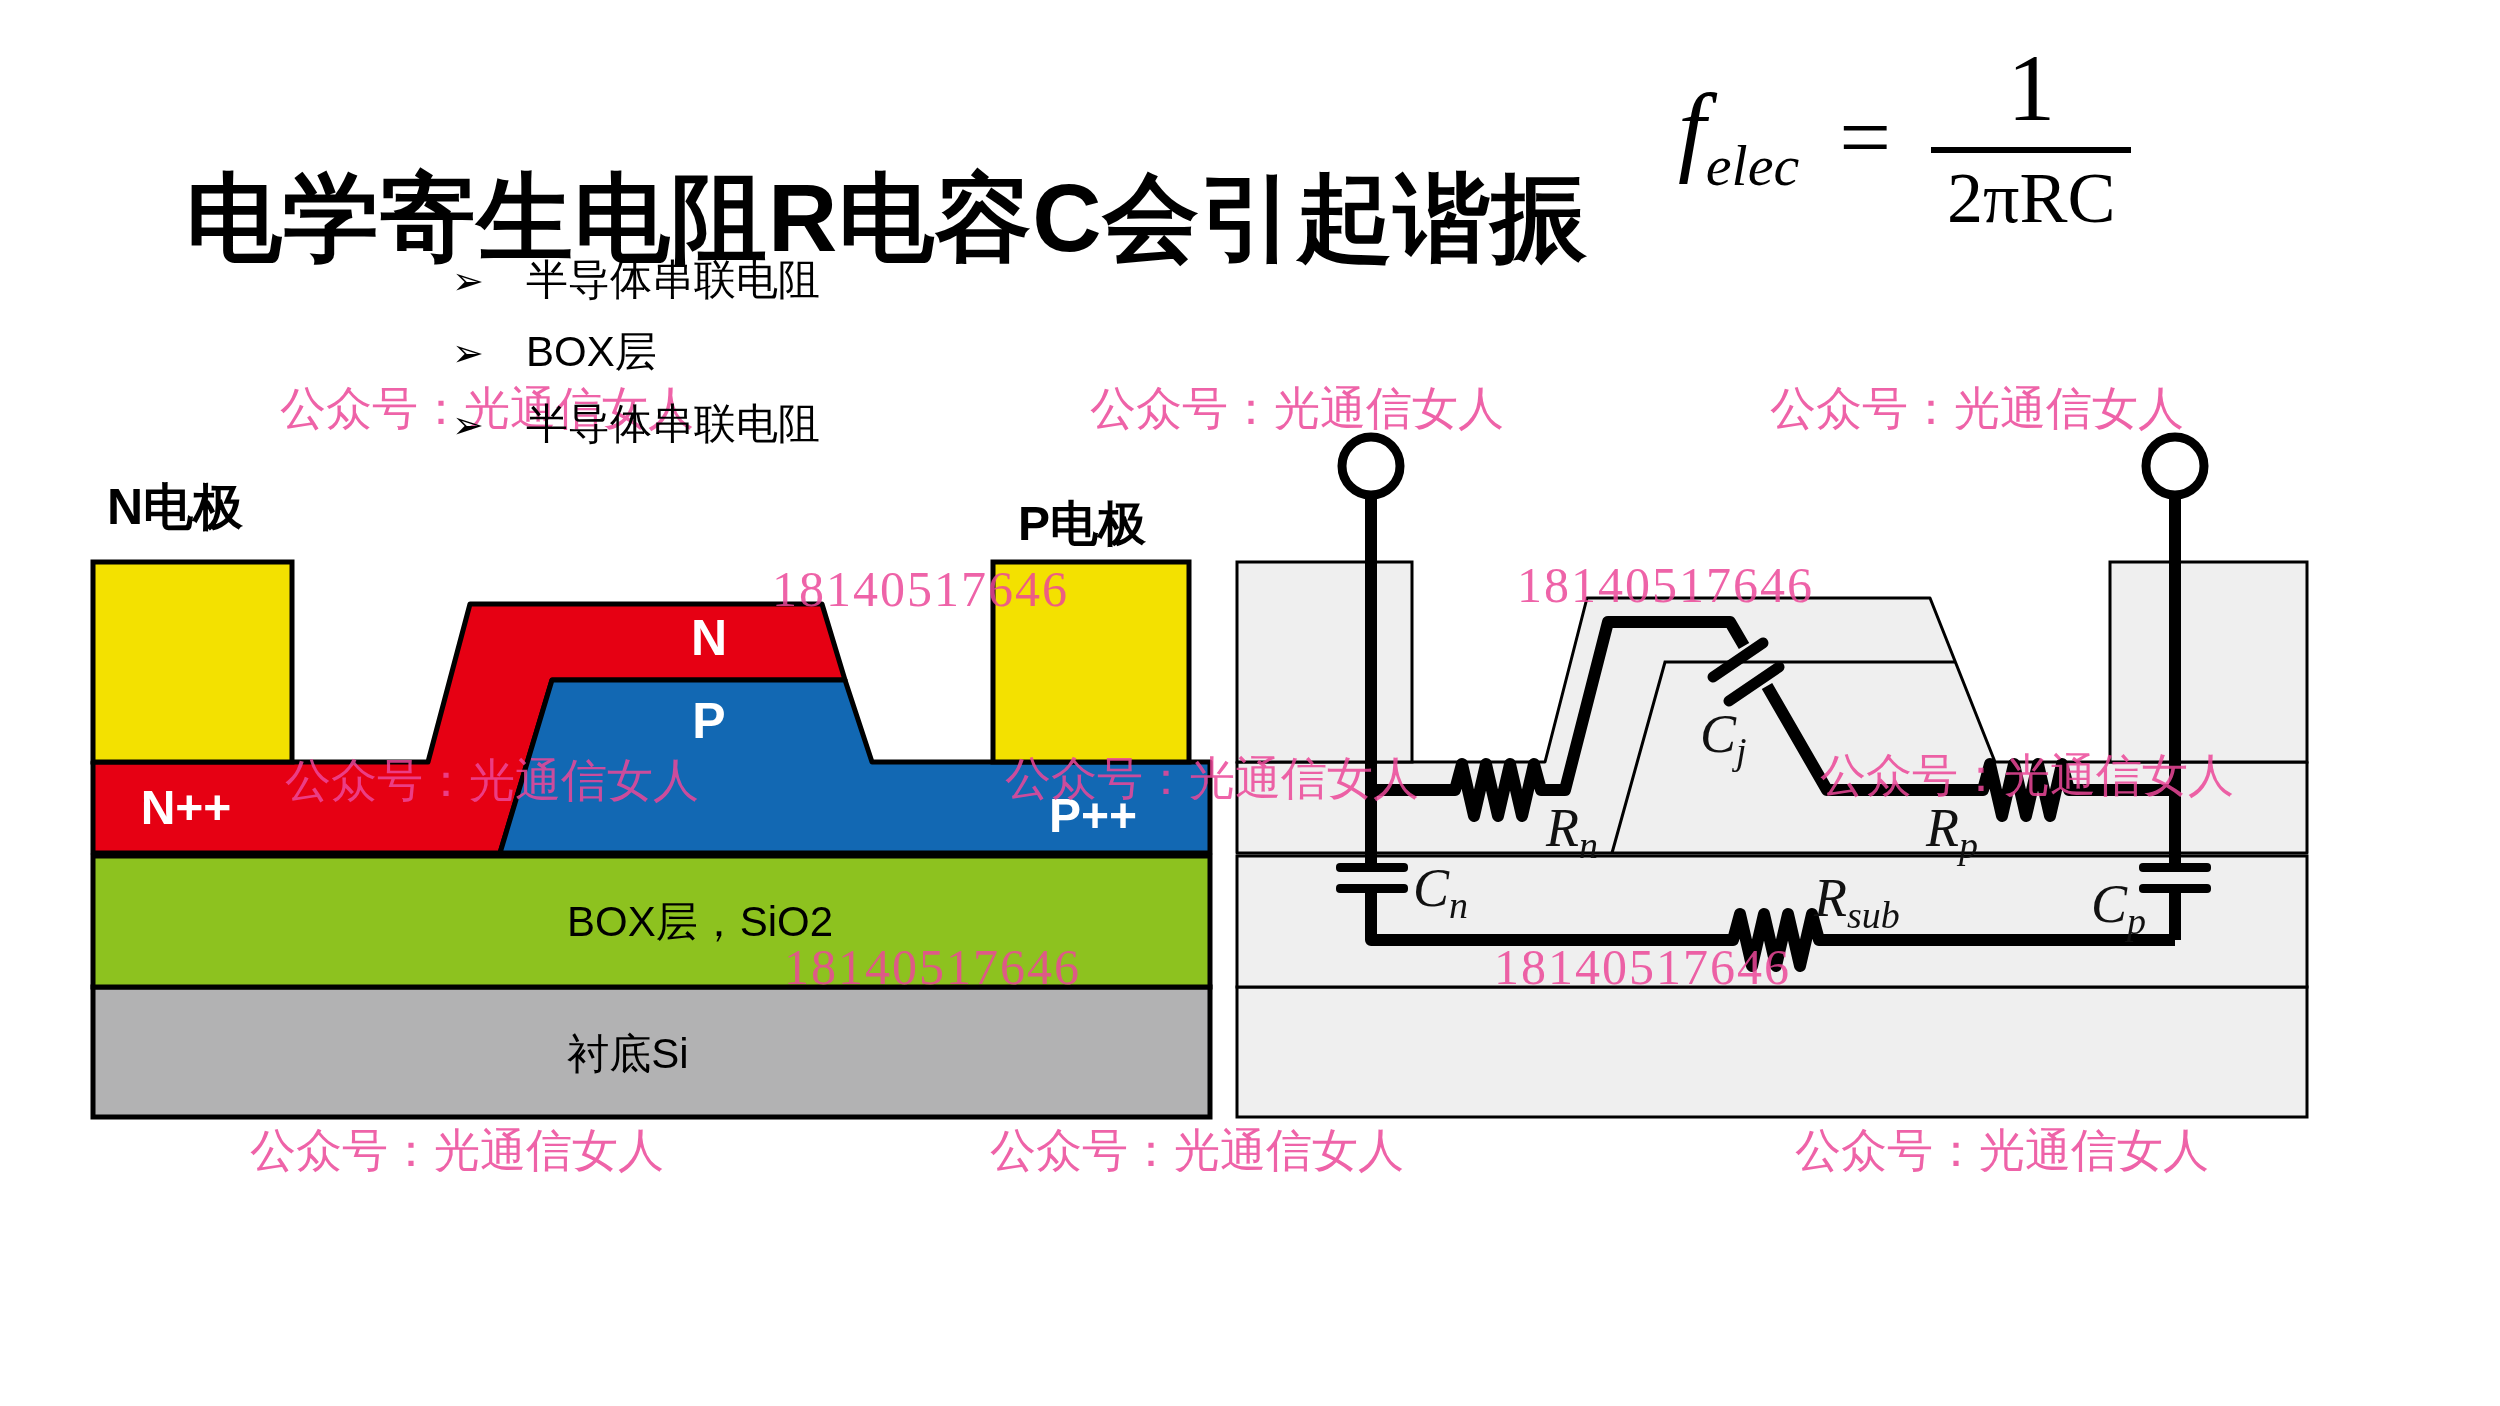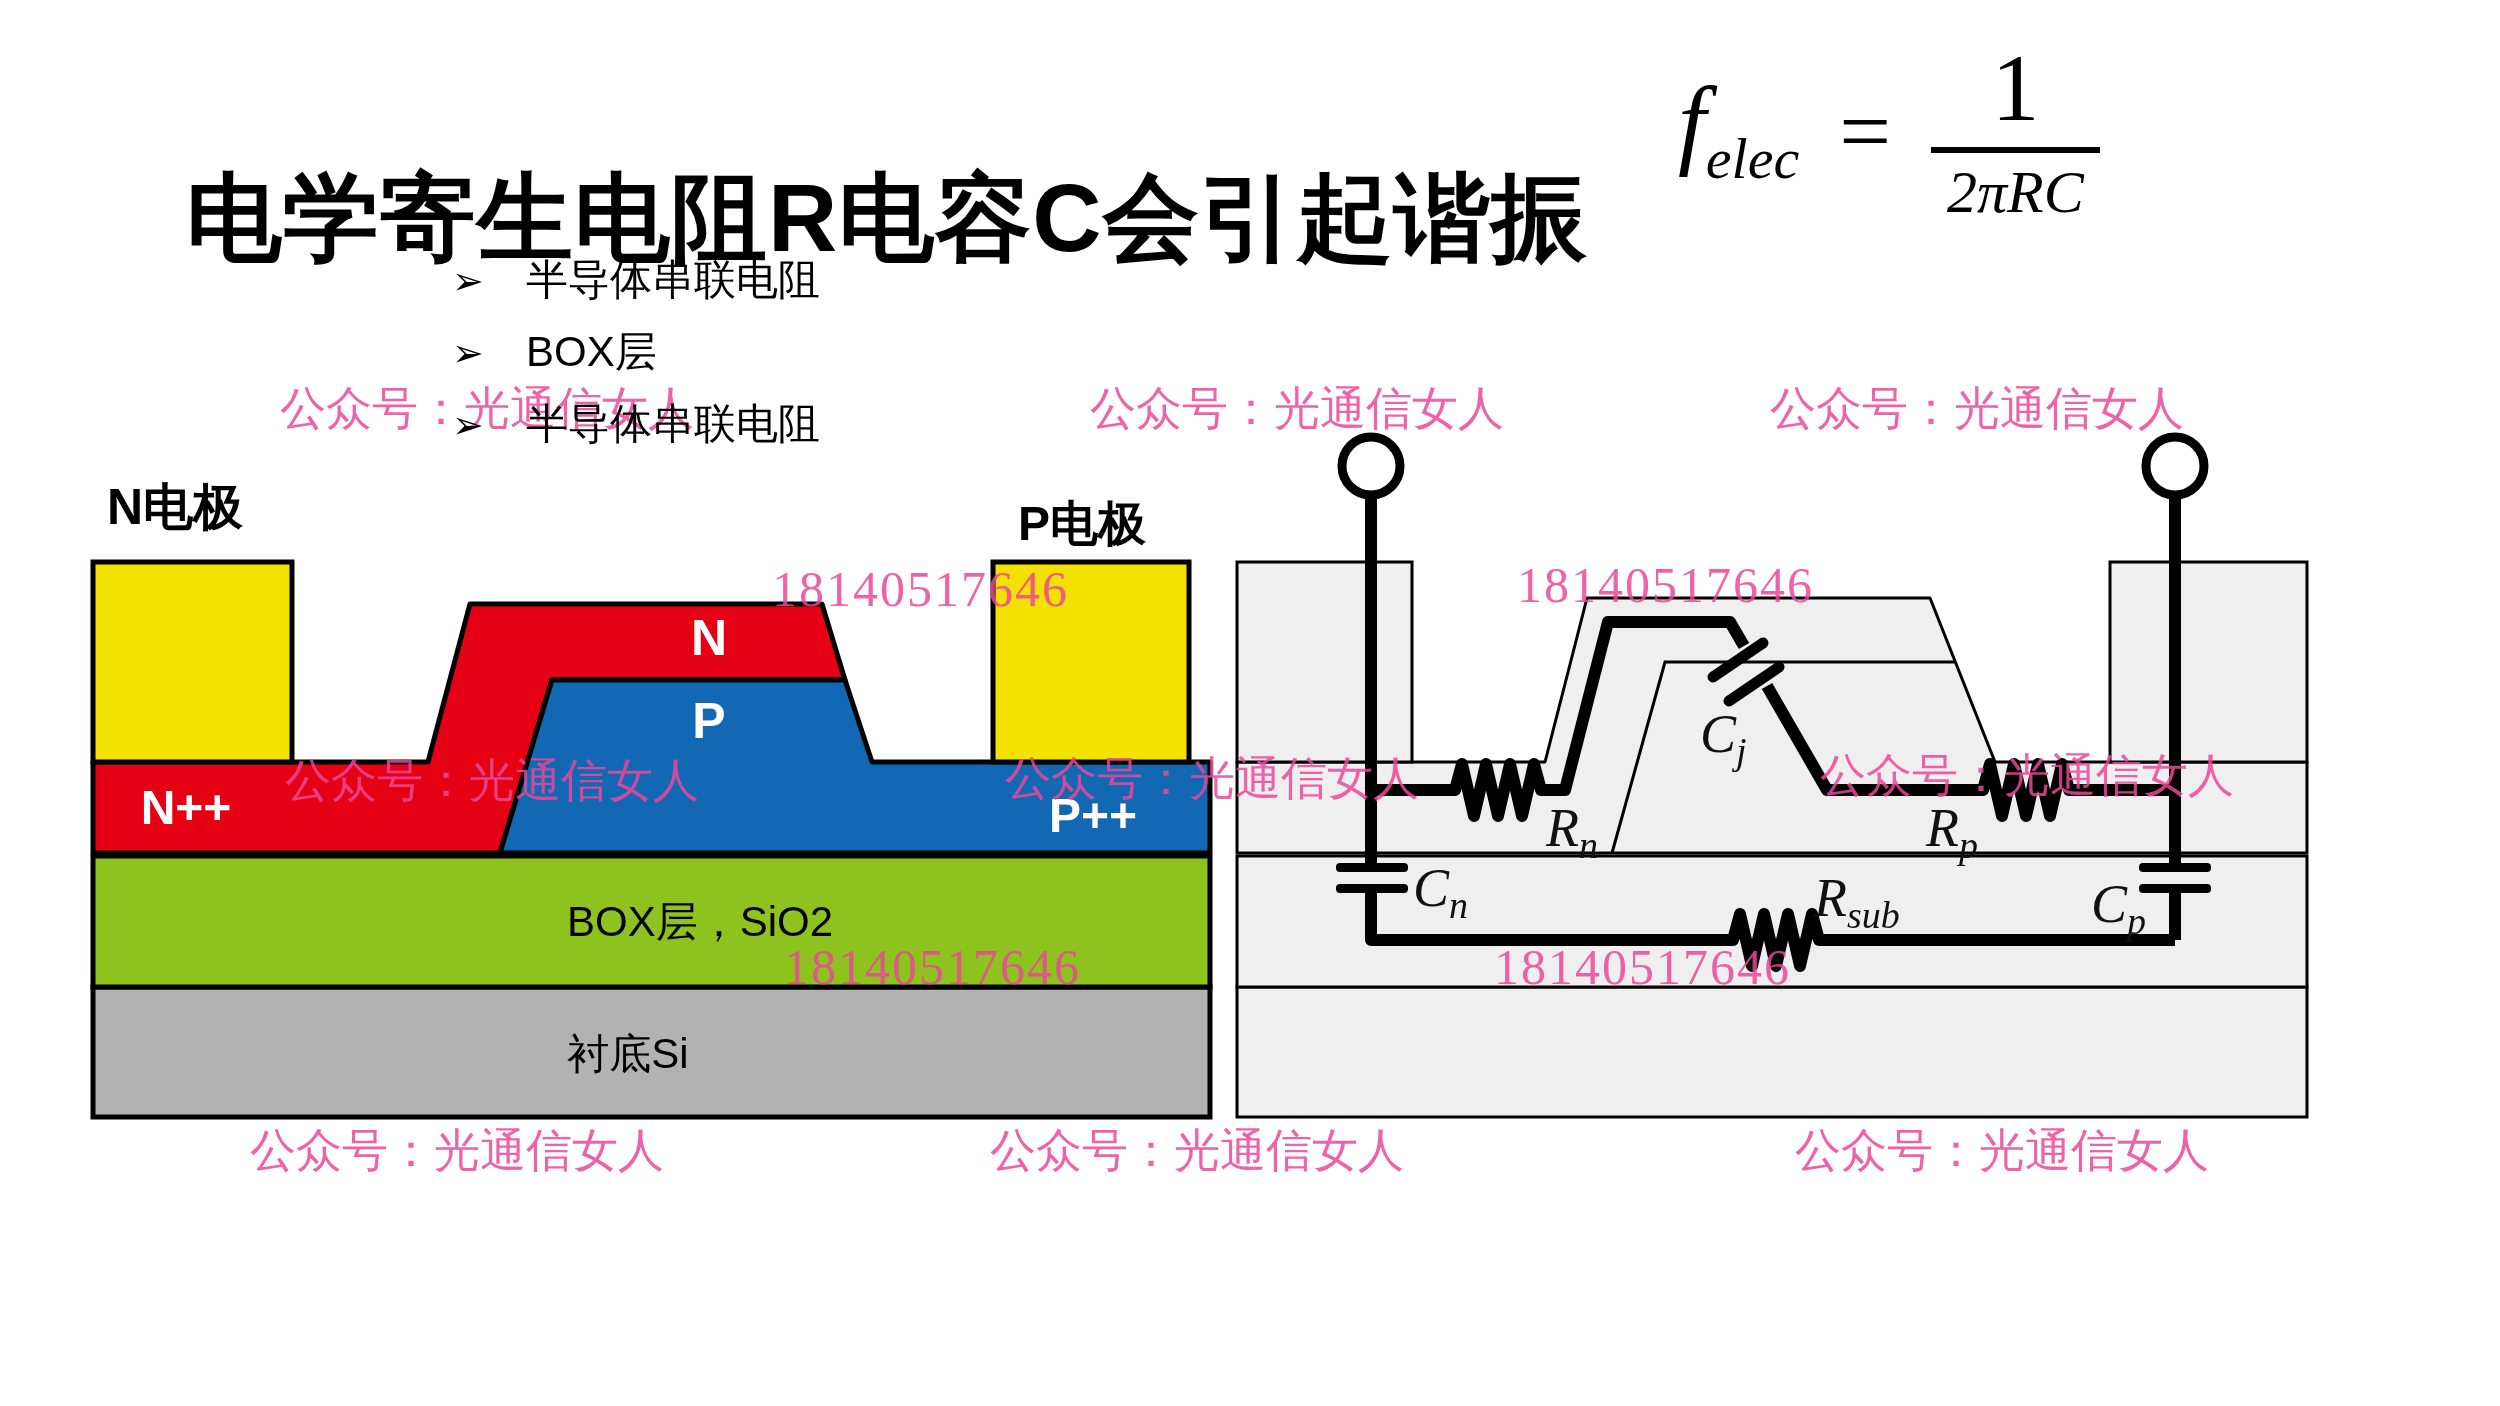--- a/index.html
+++ b/index.html
@@ -21,21 +21,21 @@
     position:absolute;left:1678px;top:38px;z-index:3;display:flex;align-items:center;
     font-family:"Liberation Serif",serif;
     gap:12px;
   }
   .formula .lhs{font-size:100px;font-style:italic;line-height:1;}
   .formula .lhs .sub{font-size:58px;font-style:italic;vertical-align:-22px;}
   .formula .eq{font-size:92px;margin:0 28px;line-height:1;}
   .frac{display:flex;flex-direction:column;align-items:center;}
   .frac .num{font-size:96px;line-height:1.05;padding:0 10px;}
   .frac .bar{height:6px;background:#000;align-self:stretch;margin:8px 0;}
-  .frac .den{font-size:60px;font-style:italic;line-height:1.05;padding:0 16px;}
+  .frac .den{font-size:72px;line-height:1.05;padding:0 16px;}
   .bullets{position:absolute;left:452px;top:252px;z-index:3;}
   .bullet{display:flex;align-items:baseline;height:72px;font-size:42px;}
   .bullet .marker{font-size:38px;width:74px;}
   svg text{font-family:"Liberation Sans",sans-serif;}
   svg .circ-label{font-family:"Liberation Serif",serif;font-style:italic;font-size:54px;}
   svg .circ-sub{font-size:38px;}
 </style>
 </head>
 <body>
 

